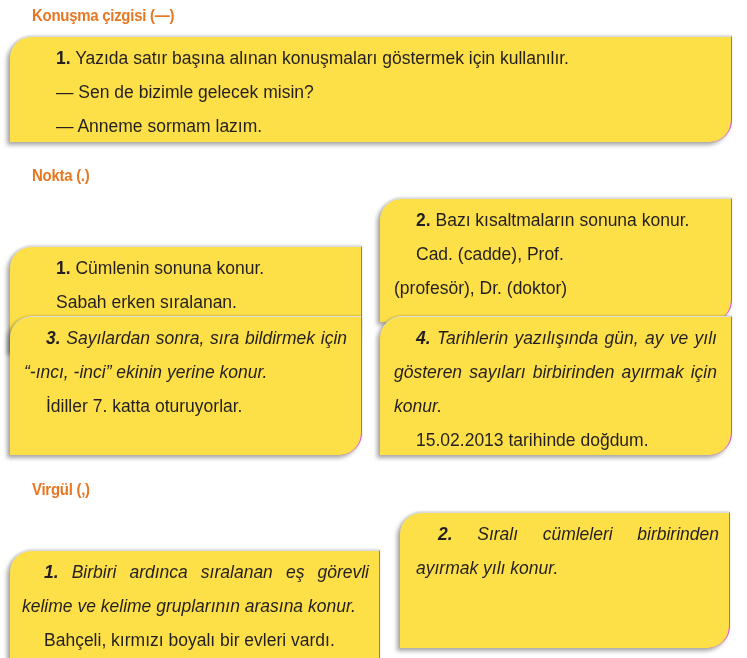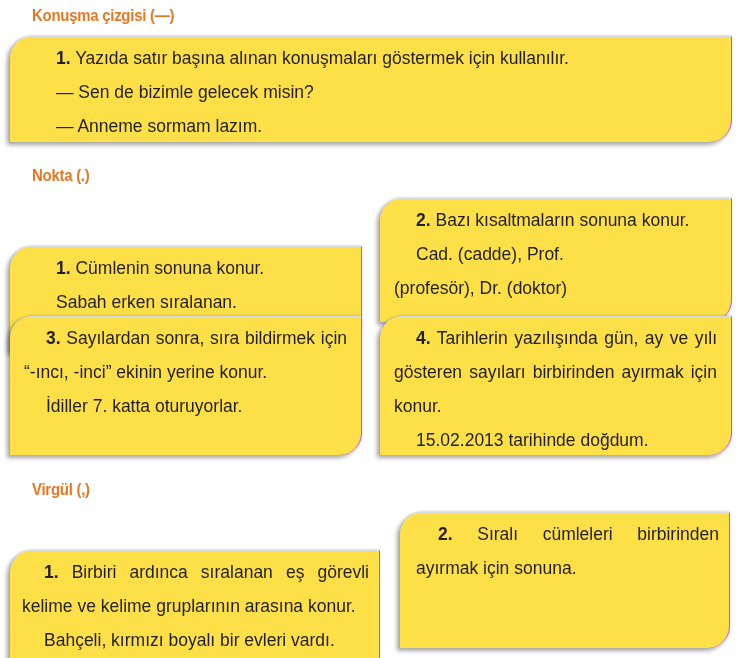--- a/index.html
+++ b/index.html
@@ -19,21 +19,21 @@
     background: #fde047;
     border-top: 1px solid #d9dde2;
     border-right: 1px solid #d946ef;
     border-radius: 22px 0 22px 0;
     box-shadow: -3px 3px 4px rgba(0,0,0,0.35), 0 -1px 2px rgba(0,0,0,0.12);
     font-size: 17.5px; line-height: 34px;
     padding: 4px 14px 12px 18px;
   }
   .box p { margin: 0; }
   .indent { text-indent: 22px; }
-  .justify { text-align: justify; text-align-last: left; }
+  .justify { text-align: justify; text-align-last: left; font-style: italic; }
   .num { font-weight: bold; }
 </style>
 </head>
 <body>
 
 <div class="heading" style="top:6px;">Konuşma çizgisi (—)</div>
 
 <div class="box" style="left:10px; top:36px; width:722px; height:106px; padding-left:46px;">
   <p>
     <span class="num">1.</span><span> Yazıda satır başına alınan konuşmaları göstermek için kullanılır.</span>
@@ -76,15 +76,15 @@
 
 <div class="box" style="left:10px; top:512px; width:370px; height:136px; padding-left:12px; padding-right:10px;margin-top:38px;">
   <p class="indent justify">
     <span class="num">1.</span><span> Birbiri ardınca sıralanan eş görevli kelime ve kelime gruplarının arasına konur.</span>
   </p>
   <p class="indent">Bahçeli, kırmızı boyalı bir evleri vardı.</p>
 </div>
 
 <div class="box" style="left:400px; top:512px; width:330px; height:136px; padding-left:16px; padding-right:10px;">
   <p class="indent justify">
-    <span class="num">2.</span><span> Sıralı cümleleri birbirinden ayırmak için sonuna.</span>
+    <span class="num">2.</span><span> Sıralı cümleleri birbirinden ayırmak yılı konur.</span>
   </p>
 </div>
 
 </body></html>

